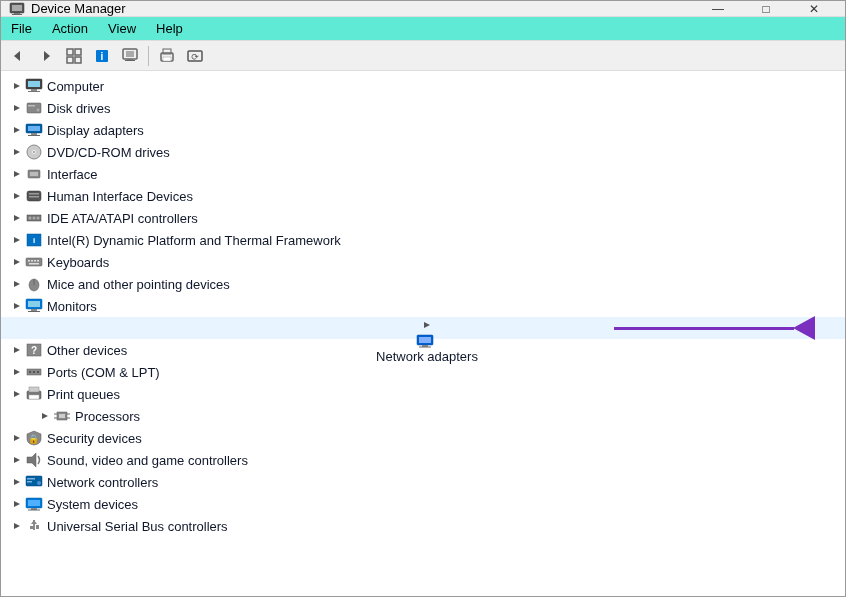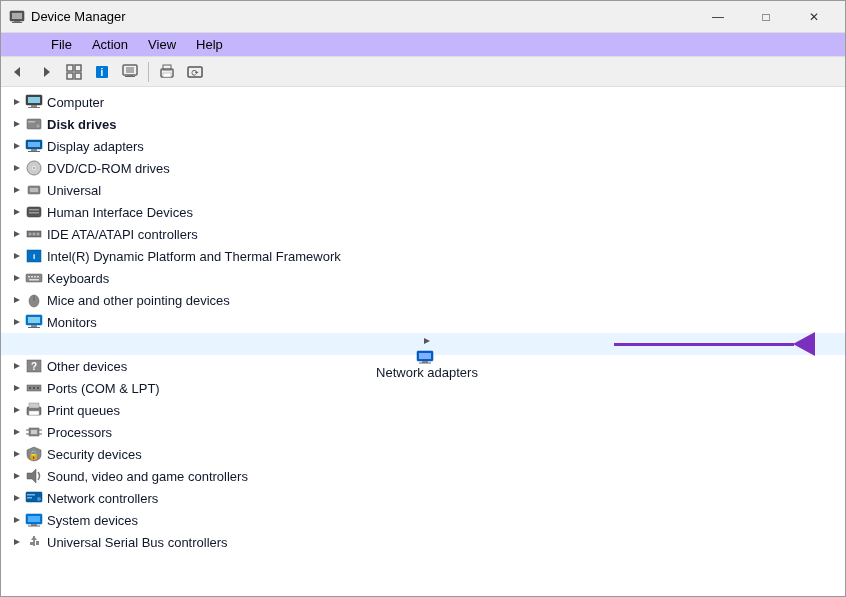--- a/index.html
+++ b/index.html
@@ -14,21 +14,21 @@
     .window {
       width: 846px;
       height: 597px;
       background: #ffffff;
       border: 1px solid #999;
       display: flex;
       flex-direction: column;
     }
     .title-bar {
       background: #f0f0f0;
-      height: 32px;
+      height: 16px;
       display: flex;
       align-items: center;
       padding: 0 8px;
       border-bottom: 1px solid #ddd;
       user-select: none;
     }
     .title-bar-icon {
       width: 16px;
       height: 16px;
       margin-right: 6px;
@@ -51,26 +51,25 @@
       border: none;
       background: transparent;
       cursor: pointer;
       font-size: 12px;
       display: flex;
       align-items: center;
       justify-content: center;
       color: #333;
     }
     .menu-bar {
-      background: #c4b5fd;
+      background: #5eead4;
       height: 24px;
       display: flex;
       align-items: center;
       border-bottom: 1px solid #ddd;
-      padding-left: 40px;
     }
     .menu-item {
       padding: 2px 10px;
       cursor: pointer;
       font-size: 13px;
       color: #000;
       height: 100%;
       display: flex;
       align-items: center;
     }
@@ -247,21 +246,21 @@
     <span class="item-icon">
             <svg width="18" height="16" viewBox="0 0 18 16">
               <rect x="1" y="1" width="16" height="10" rx="1" fill="#444" stroke="#333" stroke-width="0.5"></rect>
               <rect x="3" y="3" width="12" height="6" fill="#87ceeb"></rect>
               <rect x="6" y="11" width="6" height="2" fill="#888"></rect>
               <rect x="3" y="13" width="12" height="1" fill="#777"></rect>
             </svg>
           </span>
     <span class="item-label">Computer</span>
   </div>
-        <div class="tree-item" style="position: relative; font-weight: bold;">
+        <div class="tree-item" style="position: relative;">
     <span class="expand-arrow">
       <svg width="10" height="10" viewBox="0 0 10 10">
               <polygon points="2,2 8,5 2,8" fill="#555"></polygon>
             </svg>
     </span>
     <span class="item-icon">
             <svg width="18" height="16" viewBox="0 0 18 16">
               <rect x="2" y="3" width="14" height="10" rx="1" fill="#888" stroke="#555" stroke-width="0.5"></rect>
               <ellipse cx="13" cy="10" rx="2" ry="2" fill="#aaa" stroke="#777" stroke-width="0.5"></ellipse>
               <rect x="3" y="5" width="7" height="1.5" fill="#bbb"></rect>
@@ -305,21 +304,21 @@
       <svg width="10" height="10" viewBox="0 0 10 10">
               <polygon points="2,2 8,5 2,8" fill="#555"></polygon>
             </svg>
     </span>
     <span class="item-icon">
             <svg width="18" height="16" viewBox="0 0 18 16">
               <rect x="3" y="4" width="12" height="8" rx="1" fill="#888" stroke="#555" stroke-width="0.5"></rect>
               <rect x="5" y="6" width="8" height="4" fill="#bbb"></rect>
             </svg>
           </span>
-    <span class="item-label">Universal</span>
+    <span class="item-label">Interface</span>
   </div>
         <div class="tree-item" style="position: relative;">
     <span class="expand-arrow">
       <svg width="10" height="10" viewBox="0 0 10 10">
               <polygon points="2,2 8,5 2,8" fill="#555"></polygon>
             </svg>
     </span>
     <span class="item-icon">
             <svg width="18" height="16" viewBox="0 0 18 16">
               <rect x="2" y="3" width="14" height="10" rx="2" fill="#555" stroke="#333" stroke-width="0.5"></rect>
@@ -465,21 +464,21 @@
     </span>
     <span class="item-icon">
             <svg width="18" height="16" viewBox="0 0 18 16">
               <rect x="2" y="5" width="14" height="8" rx="1" fill="#777" stroke="#444" stroke-width="0.5"></rect>
               <rect x="4" y="1" width="10" height="5" fill="#ccc" stroke="#888" stroke-width="0.5"></rect>
               <rect x="4" y="9" width="10" height="4" fill="#fff" stroke="#aaa" stroke-width="0.5"></rect>
             </svg>
           </span>
     <span class="item-label">Print queues</span>
   </div>
-        <div class="tree-item" style="position: relative;">
+        <div class="tree-item" style="position: relative; margin-left: 28px;">
     <span class="expand-arrow">
       <svg width="10" height="10" viewBox="0 0 10 10">
               <polygon points="2,2 8,5 2,8" fill="#555"></polygon>
             </svg>
     </span>
     <span class="item-icon">
             <svg width="18" height="16" viewBox="0 0 18 16">
               <rect x="4" y="4" width="10" height="8" fill="#888" stroke="#555" stroke-width="0.5"></rect>
               <rect x="6" y="6" width="6" height="4" fill="#ccc"></rect>
               <line x1="4" y1="6" x2="1" y2="6" stroke="#666" stroke-width="1"></line>

